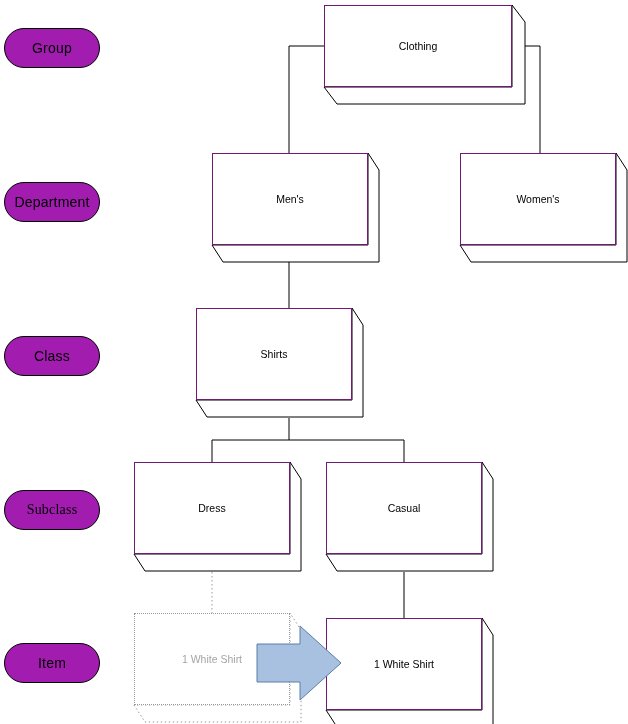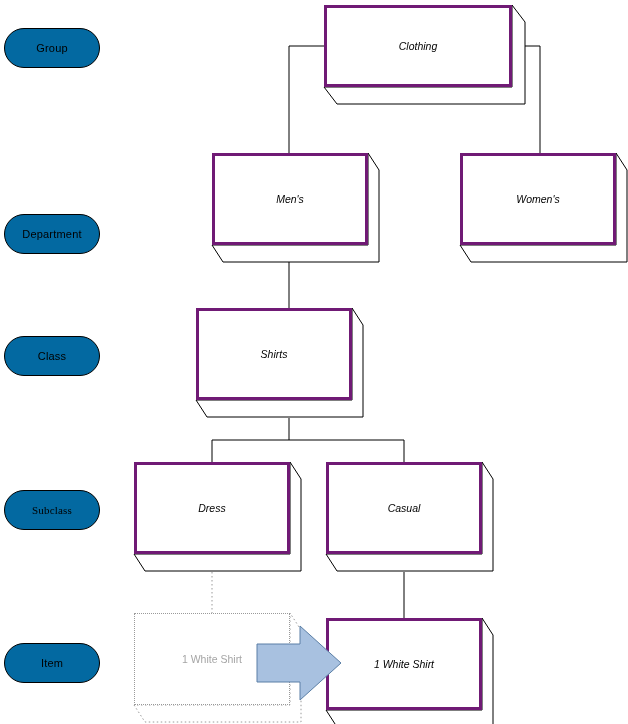--- a/index.html
+++ b/index.html
@@ -16,46 +16,45 @@
     overflow: hidden;
   }
   
   .pill {
     position: absolute;
     box-sizing: border-box;
     width: 96px;
     height: 40px;
     border: 1px solid #000000;
     border-radius: 20px;
-    background: #0369a1;
+    background: #a21caf;
     display: flex;
     align-items: center;
     justify-content: center;
-    font-size: 11px;
+    font-size: 14px;
     color: #000000;
     letter-spacing: 0.2px;
   }
   
   .box3d {
     position: absolute;
   }
   .box3d .face {
     position: absolute;
     left: 0;
     top: 0;
     box-sizing: border-box;
-    border: 3px solid #701a75;
+    border: 1px solid #701a75;
     background: #ffffff;
     display: flex;
     align-items: center;
     justify-content: center;
     font-size: 10.5px;
     color: #000000;
     z-index: 2;
-    font-style: italic;
   }
   .box3d svg.extrude {
     position: absolute;
     left: 0;
     top: 0;
     z-index: 1;
     overflow: visible;
   }
   
   .ghost {
@@ -116,21 +115,21 @@
 
       <path d="M404 572 L404 618"></path>
     </g>
   </svg>
 
   <svg id="dotted-connector" viewBox="0 0 628 724" width="628" height="724">
     <path d="M212 572 L212 613" stroke="#9a9a9a" stroke-width="1" fill="none" stroke-dasharray="1.5,2.5"></path>
   </svg>
 
   <div class="pill" style="left:4px; top:28px;">Group</div>
-  <div class="pill" style="left:4px; top:182px;margin-top:32px;">Department</div>
+  <div class="pill" style="left:4px; top:182px;">Department</div>
   <div class="pill" style="left:4px; top:336px;">Class</div>
   <div class="pill" style="left:4px; top:490px;font-family:Liberation Serif, serif;">Subclass</div>
   <div class="pill" style="left:4px; top:643px;">Item</div>
 
   <div class="box3d" style="left:324px; top:5px; width:188px; height:82px;">
     <svg class="extrude" width="188" height="82" viewBox="0 0 188 82">
       <path d="M0 82 L13 99 L201 99 L201 17 L188 0 L188 82 Z" fill="#ffffff" stroke="#000000" stroke-width="1"></path>
     </svg>
     <div class="face" style="width:188px; height:82px;">Clothing</div>
   </div>

